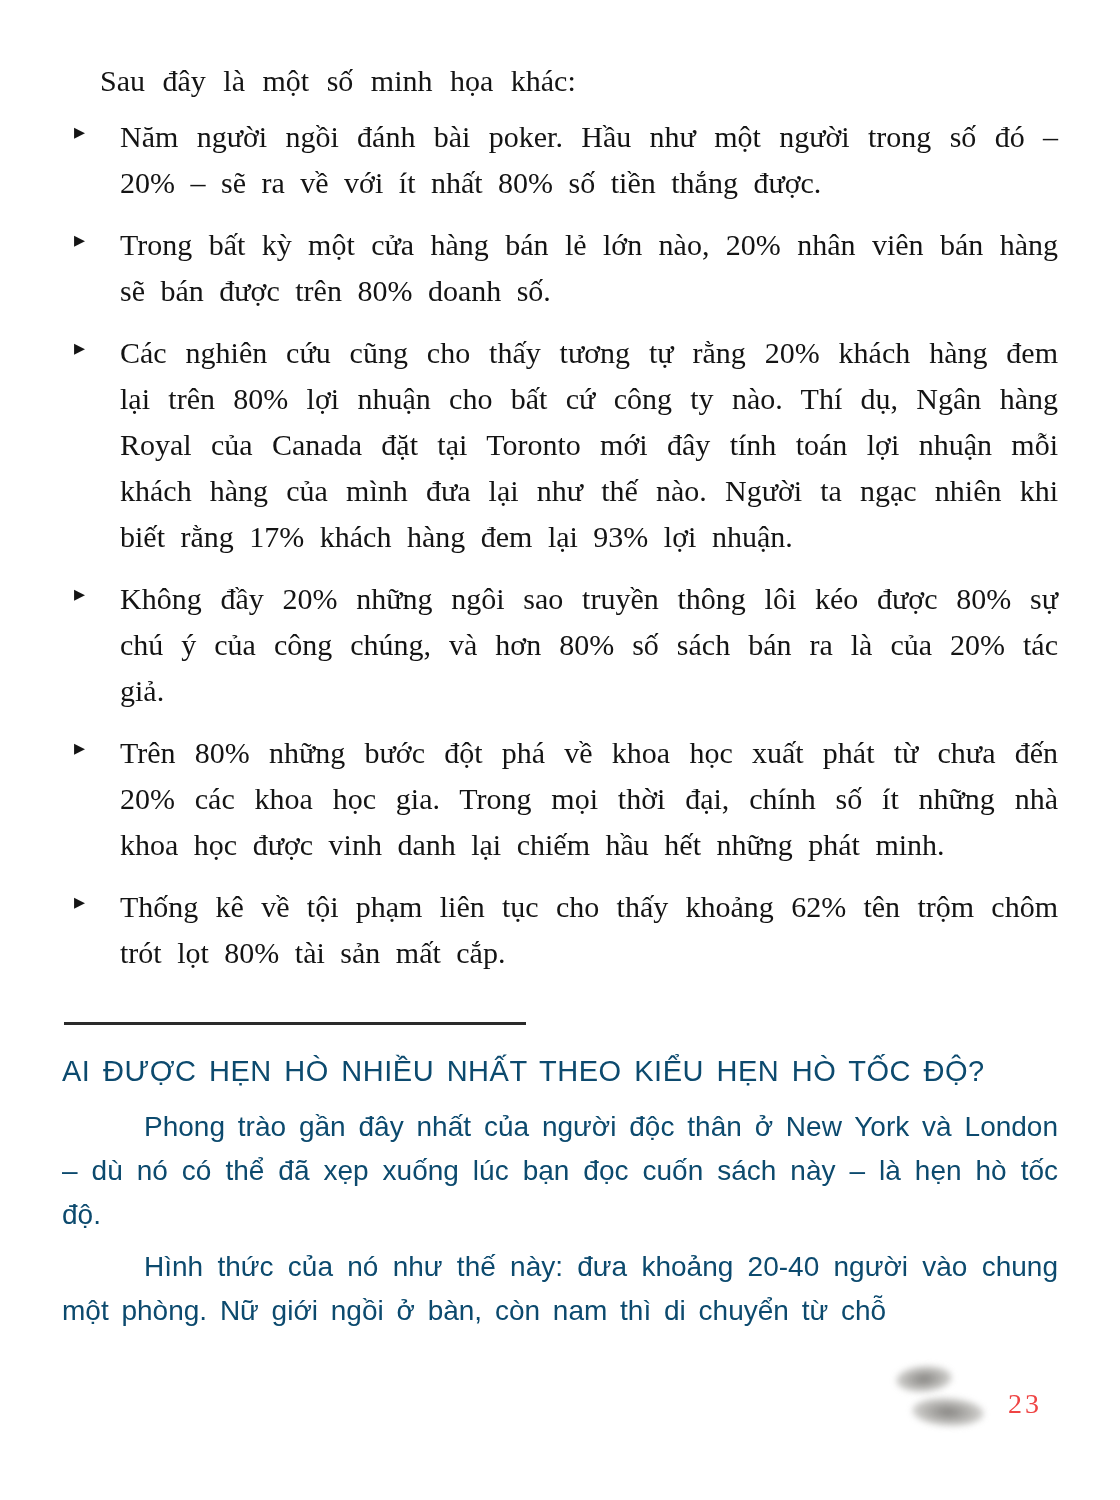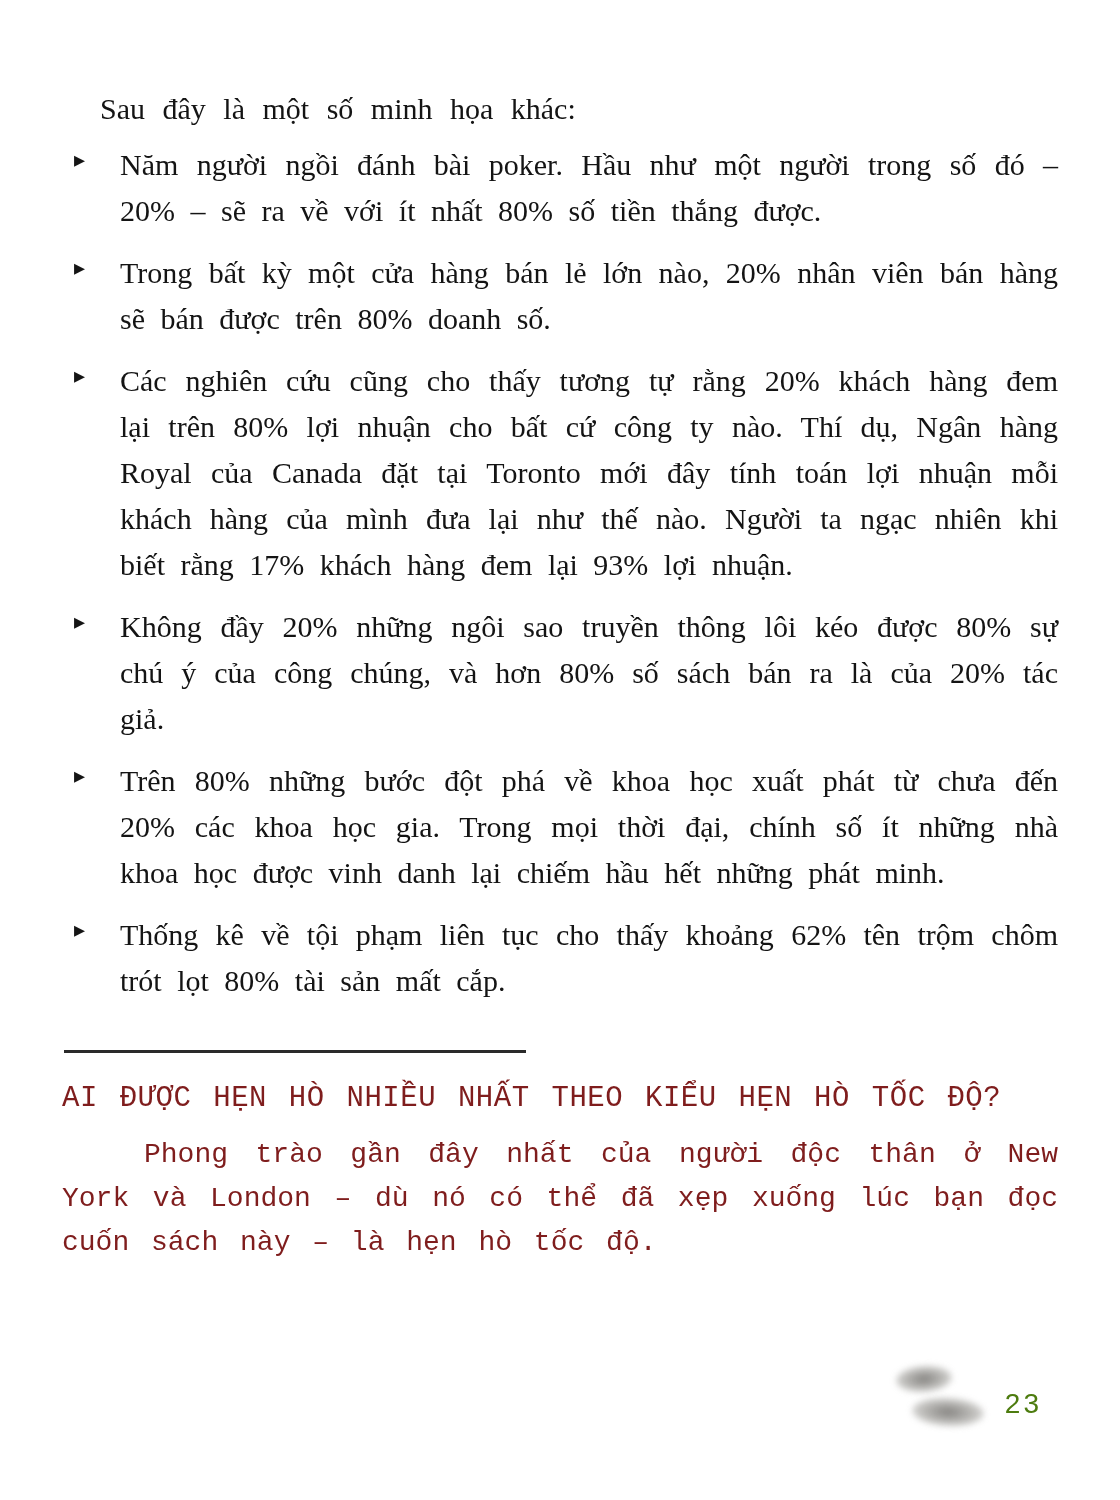--- a/index.html
+++ b/index.html
@@ -3,21 +3,21 @@
 <meta charset="utf-8">
 <style>
   html, body { margin: 0; padding: 0; background: #e8e8e8; }
   .page {
     position: relative;
     width: 1120px;
     height: 1500px;
     margin: 0 auto;
     background: #ffffff;
     box-sizing: border-box;
-    padding: 86px 62px 0 62px;
+    padding: 58px 62px 0 62px;
     font-family: "Liberation Serif", serif;
     color: #141414;
     overflow: hidden;
   }
 
   .intro {
     font-size: 30px;
     line-height: 46px;
     text-indent: 38px;
     margin: 0 0 10px 0;
@@ -49,22 +49,22 @@
   }
 
   .section-divider {
     margin: 46px 0 26px 2px;
     width: 462px;
     border: 0;
     border-top: 3px solid #2a2a2a;
   }
 
   .footnote {
-    font-family: Liberation Mono, monospace;
-    color: #7f1d1d;
+    font-family: Liberation Sans, sans-serif;
+    color: #0c4a6e;
   }
   .footnote-heading {
     font-size: 29px;
     line-height: 40px;
     letter-spacing: 0.5px;
     margin: 0 0 14px 0;
     font-weight: normal;
     word-spacing: 4px;
   }
   .footnote-para {
@@ -75,22 +75,22 @@
     margin: 0 0 8px 0;
     word-spacing: 5px;
   }
 
   .page-number {
     position: absolute;
     right: 78px;
     bottom: 80px;
     font-size: 28px;
     letter-spacing: 3px;
-    font-family: Liberation Sans, sans-serif;
-    color: #4d7c0f;
+    font-family: Liberation Serif, serif;
+    color: #ef4444;
   }
 
   .smudge {
     position: absolute;
     border-radius: 50%;
     filter: blur(3px);
     background: radial-gradient(ellipse at center, rgba(90,88,84,0.75) 0%, rgba(120,118,112,0.45) 55%, rgba(150,148,142,0) 100%);
   }
   .smudge-1 { left: 896px; top: 1366px; width: 56px; height: 26px; transform: rotate(-4deg); }
   .smudge-2 { left: 912px; top: 1398px; width: 72px; height: 28px; transform: rotate(3deg); }
@@ -134,20 +134,21 @@
       <div class="bullet-text">Thống kê về tội phạm liên tục cho thấy khoảng 62% tên trộm chôm trót lọt 80% tài sản mất cắp.</div>
     </div>
 
   </div>
 
   <hr class="section-divider">
 
   <div class="footnote">
     <h2 class="footnote-heading">AI ĐƯỢC HẸN HÒ NHIỀU NHẤT THEO KIỂU HẸN HÒ TỐC ĐỘ?</h2>
     <p class="footnote-para">Phong trào gần đây nhất của người độc thân ở New York và London – dù nó có thể đã xẹp xuống lúc bạn đọc cuốn sách này – là hẹn hò tốc độ.</p>
+    <p class="footnote-para">Hình thức của nó như thế này: đưa khoảng 20-40 người vào chung một phòng. Nữ giới ngồi ở bàn, còn nam thì di chuyển từ chỗ</p>
   </div>
 
   <div class="smudge smudge-1"></div>
   <div class="smudge smudge-2"></div>
 
   <div class="page-number">23</div>
 
 </div>
 
 </body></html>

